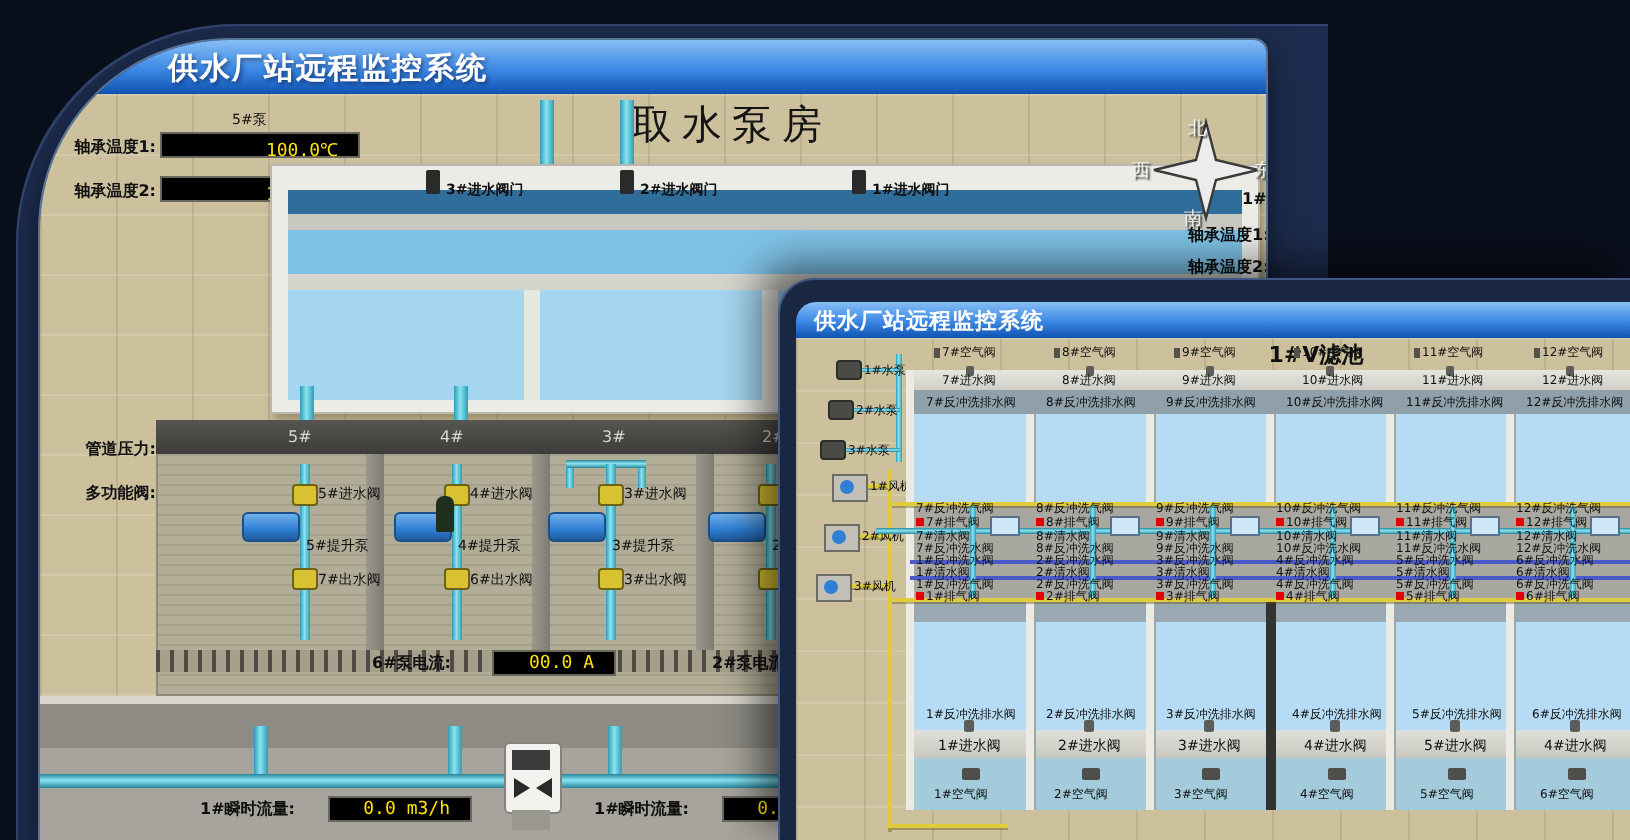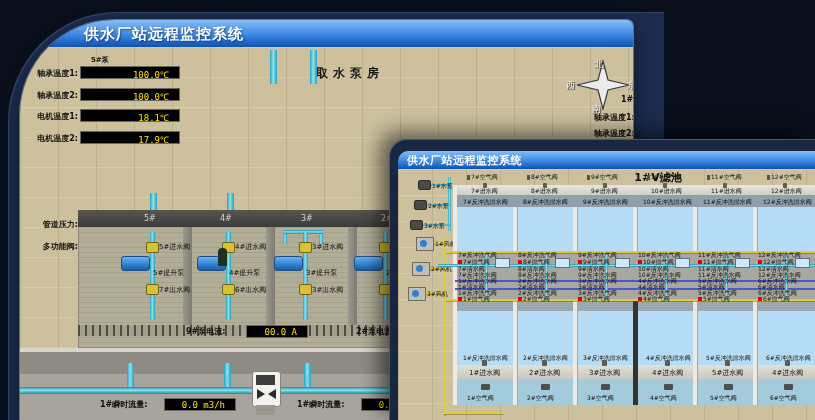--- a/index.html
+++ b/index.html
@@ -30,21 +30,21 @@
   .back-window{position:absolute;left:20px;top:20px;width:613px;height:400px;
                border-radius:95px 6px 0 0;overflow:hidden;
                box-shadow:0 0 0 1px #567398,0 6px 18px rgba(0,0,0,.55)}
   .bw-titlebar{position:absolute;left:0;top:0;width:613px;height:27px}
   .bw-title{position:absolute;left:64px;top:5px;font-size:15px;font-weight:bold;color:#fff;
             letter-spacing:1px;text-shadow:1px 1px 2px rgba(0,0,40,.5)}
   .bw-body{position:absolute;left:0;top:27px;width:613px;height:373px;background:#ccc09d;
     background-image:linear-gradient(rgba(255,255,255,.14) 1px,transparent 1px),
                      linear-gradient(90deg,rgba(110,92,52,.16) 1px,transparent 1px);
     background-size:38px 30px}
-  .scene-title{position:absolute;left:296px;top:18px;font-size:12px;font-weight:bold;color:#141414;letter-spacing:5px}
+  .scene-title{position:absolute;left:296px;top:2px;font-size:20px;font-weight:normal;color:#141414;letter-spacing:5px}
   .rdg{position:absolute;left:8px;width:146px;height:14px}
   .rdg-l{position:absolute;right:96px;top:2px;font-size:8px;font-weight:600;color:#111;white-space:nowrap}
   .rdg-v{position:absolute;left:52px;top:0;width:100px;height:13px}
   .tank{position:absolute;left:115px;top:35px;width:493px;height:123px;background:#ecece7;
         border:1px solid #b9b9b2;box-shadow:2px 3px 4px rgba(60,50,20,.35)}
   .compass-label{position:absolute;font-size:9px;color:#f2f2f2;text-shadow:1px 1px 1px #222}
   .proom{position:absolute;left:58px;top:163px;width:555px;height:138px;background:#b1ad97;
     background-image:repeating-linear-gradient(0deg,rgba(0,0,0,.07) 0 1px,transparent 1px 5px);
     box-shadow:inset 0 0 0 1px #8d8a7c}
   .proom-beam{position:absolute;left:0;top:0;width:555px;height:17px;background:linear-gradient(180deg,#57554f,#3c3c3a)}
@@ -102,50 +102,58 @@
 
 <div id="stage">
   <div class="bg-panel"></div>
 
   <div class="back-window">
     <div class="bw-titlebar win-titlebar">
       <span class="bw-title">供水厂站远程监控系统</span>
     </div>
     <div class="bw-body">
       <div class="scene-title">取水泵房</div>
-      <span class="t7" style="left:71px;top:9px;font-weight:bold">5#泵</span>
+      <span class="t7" style="left:96px;top:9px;font-weight:normal">5#泵</span>
 
       <div class="rdg" style="top:19px">
           <span class="rdg-l">轴承温度1:</span>
           <span class="rdg-v readout">100.0℃</span>
         </div>
       <div class="rdg" style="top:41px">
           <span class="rdg-l">轴承温度2:</span>
           <span class="rdg-v readout">100.0℃</span>
         </div>
-      <div class="rdg" style="top:62px">
-          <span class="rdg-l">电机温度1:</span>
-          <span class="rdg-v readout">18.1℃</span>
-        </div>
-      <div class="rdg" style="top:84px">
-          <span class="rdg-l">电机温度2:</span>
-          <span class="rdg-v readout">17.9℃</span>
-        </div>
       <div class="rdg" style="top:170px">
           <span class="rdg-l">管道压力:</span>
           <span class="rdg-v readout">0.0007MPa</span>
         </div>
       <div class="rdg" style="top:192px">
           <span class="rdg-l">多功能阀:</span>
           <span class="rdg-v readout">0%</span>
         </div>
 
       <div class="pipe-c" style="left:250px;top:3px;width:7px;height:34px"></div>
       <div class="pipe-c" style="left:290px;top:3px;width:7px;height:34px"></div>
 
+      <div class="tank">
+        <div style="position:absolute;left:8px;top:12px;width:477px;height:12px;background:#2f6d9a"></div>
+        <div style="position:absolute;left:8px;top:24px;width:477px;height:8px;background:#c9c9c2"></div>
+        <div style="position:absolute;left:8px;top:32px;width:477px;height:22px;background:#7fc2e6"></div>
+        <div style="position:absolute;left:8px;top:54px;width:477px;height:8px;background:#d4d4cd"></div>
+        <div style="position:absolute;left:8px;top:62px;width:477px;height:55px;background:#a5d6f0"></div>
+        <div style="position:absolute;left:126px;top:62px;width:8px;height:55px;background:#e8e8e2"></div>
+        <div style="position:absolute;left:245px;top:62px;width:8px;height:55px;background:#e8e8e2"></div>
+        <div style="position:absolute;left:364px;top:62px;width:8px;height:55px;background:#e8e8e2"></div>
+        <div class="gate-valve" style="left:77px;top:2px"></div>
+        <div class="gate-valve" style="left:174px;top:2px"></div>
+        <div class="gate-valve" style="left:290px;top:2px"></div>
+        <span class="t7" style="left:87px;top:8px;font-weight:bold">3#进水阀门</span>
+        <span class="t7" style="left:184px;top:8px;font-weight:bold">2#进水阀门</span>
+        <span class="t7" style="left:300px;top:8px;font-weight:bold">1#进水阀门</span>
+      </div>
 
       <svg style="position:absolute;left:552px;top:10px" width="62" height="56" viewBox="0 0 62 56">
         <polygon points="31,4 36,23 57,28 36,33 31,52 26,33 5,28 26,23" fill="#ececec" stroke="#3a3a3a" stroke-width="1.2"></polygon>
       </svg>
       <span class="compass-label" style="left:574px;top:11px">北</span>
       <span class="compass-label" style="left:546px;top:32px">西</span>
       <span class="compass-label" style="left:572px;top:56px">南</span>
       <span class="compass-label" style="left:607px;top:32px">东</span>
 
       <span class="t8" style="left:601px;top:48px">1#泵</span>
@@ -198,21 +206,21 @@
         <span class="t7" style="left:234px;top:76px">3#出水阀</span>
 
         <div class="pipe-c" style="left:305px;top:22px;width:5px;height:88px"></div>
         <div class="valve-yellow" style="left:301px;top:32px"></div>
         <span class="t7" style="left:314px;top:33px">2#进水阀</span>
         <div class="pump-body" style="left:276px;top:46px"></div>
         <span class="t7" style="left:308px;top:59px">2#提升泵</span>
         <div class="valve-yellow" style="left:301px;top:74px"></div>
         <span class="t7" style="left:314px;top:76px">2#出水阀</span>
 
-        <span class="t8" style="left:108px;top:117px">9#泵电流:</span>
+        <span class="t8" style="left:108px;top:117px">6#泵电流:</span>
         <div class="readout" style="left:168px;top:115px;width:62px;height:13px">00.0 A</div>
         <span class="t8" style="left:278px;top:117px">2#泵电流:</span>
       </div>
 
       <div class="lower-wall"></div>
       <div class="pipe-area"></div>
       <div class="pipe-c" style="left:107px;top:316px;width:7px;height:28px"></div>
       <div class="pipe-c" style="left:204px;top:316px;width:7px;height:28px"></div>
       <div class="pipe-c" style="left:284px;top:316px;width:7px;height:28px"></div>
       <div class="pipe-ch" style="left:0;top:340px;width:613px;height:7px"></div>

